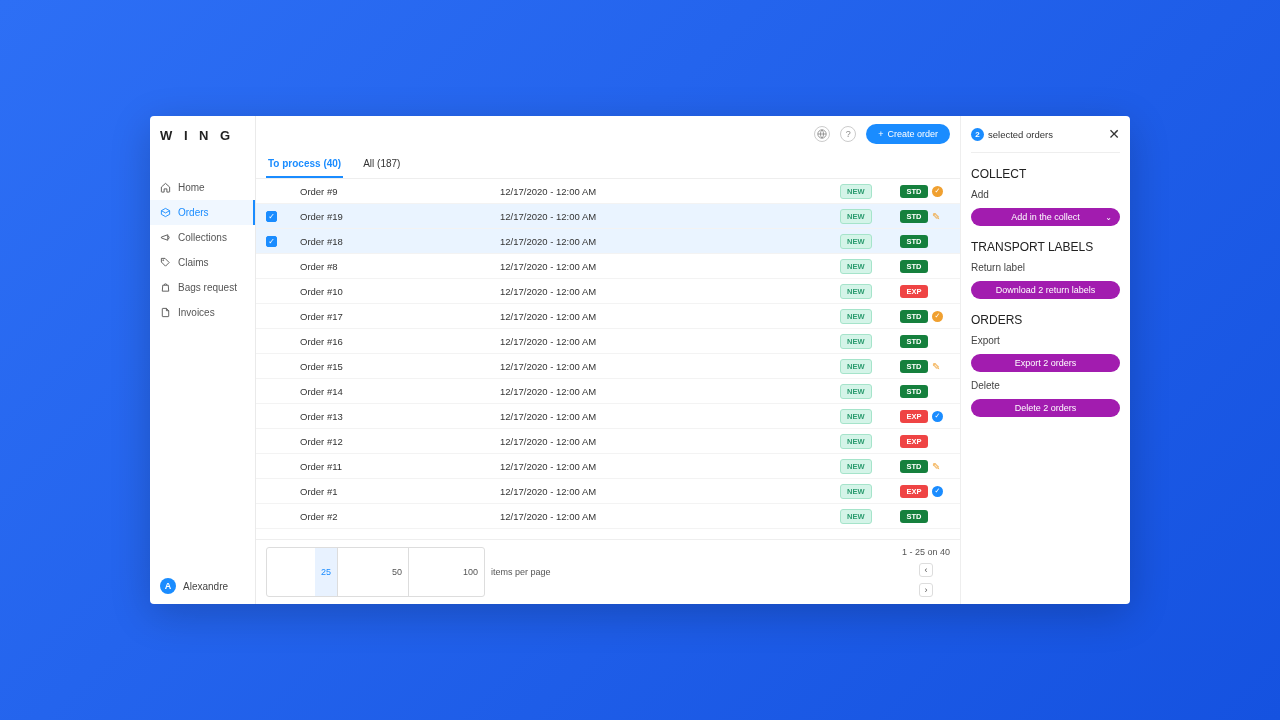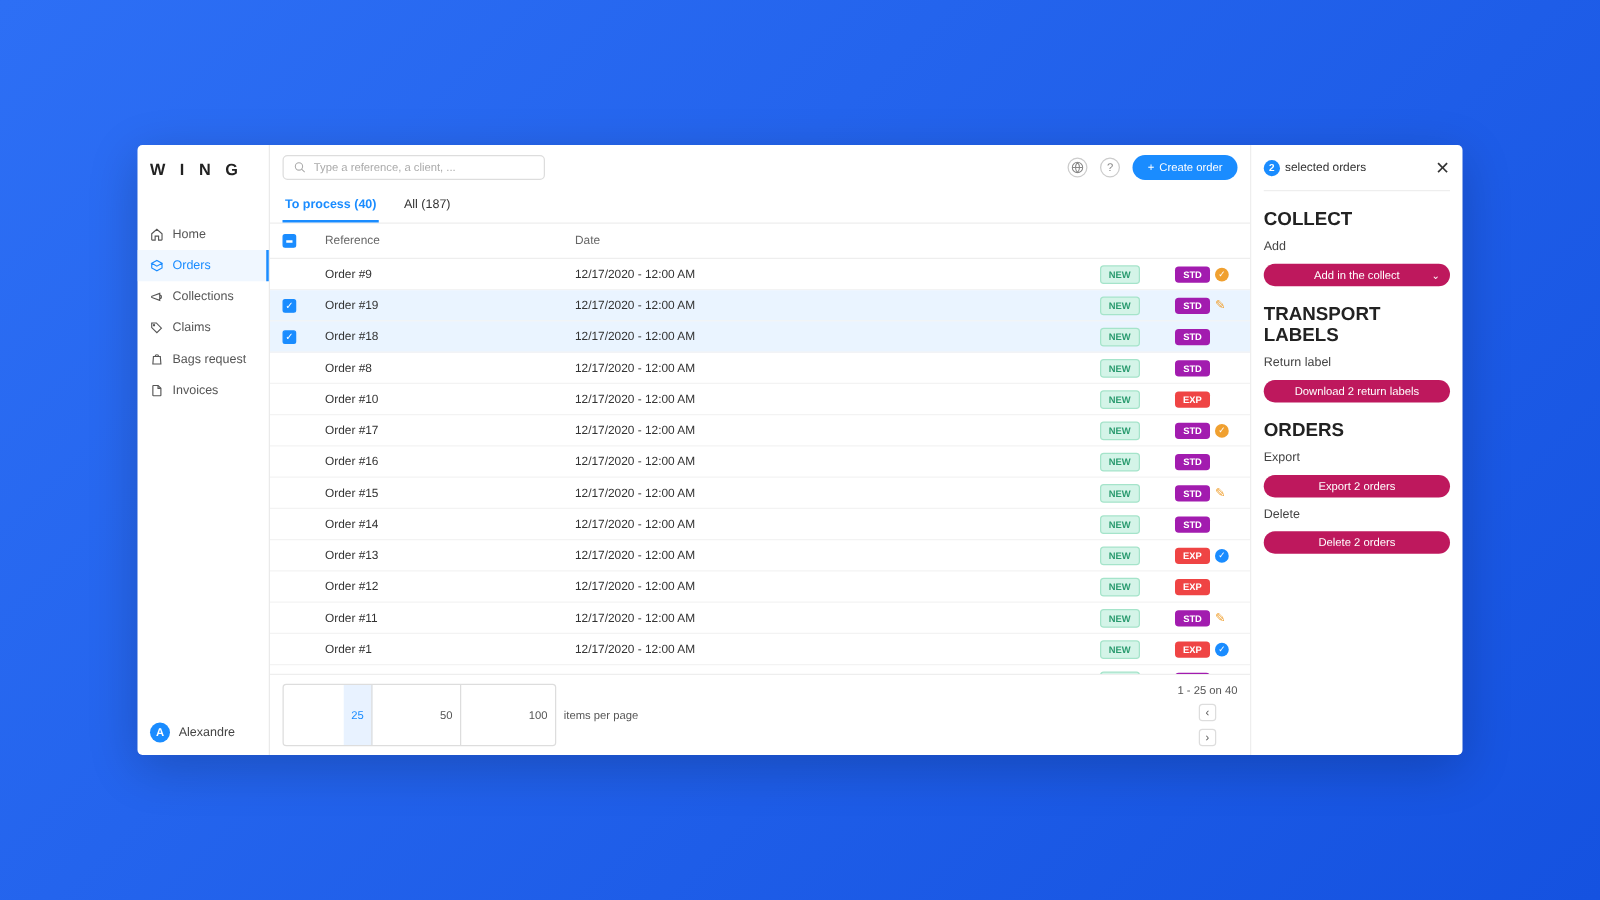--- a/index.html
+++ b/index.html
@@ -1,17 +1,17 @@
 <!DOCTYPE html>
 <html><head>
 <meta charset="utf-8">
 <style>
 * { margin: 0; padding: 0; box-sizing: border-box; font-family: -apple-system, BlinkMacSystemFont, "Segoe UI", Arial, sans-serif; }
 body { background: linear-gradient(135deg, #2d6ff5 0%, #1552e0 100%); width: 1280px; height: 720px; display: flex; align-items: center; justify-content: center; }
-.window { background: #fff; width: 1060px; height: 488px; border-radius: 4px; display: flex; box-shadow: 0 10px 40px rgba(0,0,0,0.2); overflow: hidden; }
+.window { background: #fff; width: 980px; height: 488px; border-radius: 4px; display: flex; box-shadow: 0 10px 40px rgba(0,0,0,0.2); overflow: hidden; }
 .sidebar { width: 106px; border-right: 1px solid #eaeaea; display: flex; flex-direction: column; }
 .logo { padding: 12px 10px; letter-spacing: 4px; font-weight: 700; font-size: 13px; color: #222; }
 .nav { flex: 1; padding-top: 20px; }
 .nav-item { display: flex; align-items: center; gap: 7px; padding: 7px 10px; font-size: 10px; color: #555; cursor: pointer; }
 .nav-item.active { color: #1a8cff; background: #f0f7ff; border-right: 2px solid #1a8cff; }
 .nav-icon { width: 11px; height: 11px; display: inline-flex; align-items: center; justify-content: center; }
 .user-row { display: flex; align-items: center; gap: 7px; padding: 10px; font-size: 10px; color: #444; }
 .avatar { width: 16px; height: 16px; border-radius: 50%; background: #1a8cff; color: #fff; display: flex; align-items: center; justify-content: center; font-size: 9px; font-weight: 600; }
 .main { flex: 1; display: flex; flex-direction: column; min-width: 0; }
 .topbar { display: flex; align-items: center; padding: 8px 10px; gap: 10px; }
@@ -31,42 +31,42 @@
 .thead, .trow { display: grid; grid-template-columns: 34px 200px 260px 1fr 60px 50px; align-items: center; padding: 4px 10px; font-size: 9.5px; }
 .thead { color: #666; border-bottom: 1px solid #eee; padding-top: 8px; padding-bottom: 8px; }
 .trow { border-bottom: 1px solid #f3f3f3; color: #333; padding-top: 4.5px; padding-bottom: 4.5px; }
 .trow.sel { background: #eaf4ff; }
 .cb { width: 11px; height: 11px; border: 1px solid #bbb; border-radius: 2px; display: flex; align-items: center; justify-content: center; background: #fff; }
 .cb.ind { background: #1a8cff; border-color: #1a8cff; }
 .cb.ind::after { content: ""; width: 5px; height: 2px; background: #fff; }
 .cb.chk { background: #1a8cff; border-color: #1a8cff; color: #fff; font-size: 8px; }
 .badge { font-size: 7.5px; padding: 2px 6px; border-radius: 3px; font-weight: 600; display: inline-block; text-align: center; min-width: 28px; }
 .b-new { background: #d4f4e8; color: #2a9b6f; border: 1px solid #a5e4ca; }
-.b-std { background: #a21caf; color: #fff; }
+.b-std { background: #15803d; color: #fff; }
 .b-exp { background: #ef4444; color: #fff; }
 .trail { display: flex; align-items: center; gap: 4px; }
 .ticon { width: 11px; height: 11px; border-radius: 50%; display: flex; align-items: center; justify-content: center; font-size: 7px; }
 .ti-ok { background: #f0a030; color: #fff; }
 .ti-sig { color: #f0a030; font-size: 10px; }
 .ti-blue { background: #1a8cff; color: #fff; }
 .pager { display: flex; align-items: center; padding: 7px 10px; border-top: 1px solid #eee; font-size: 9px; color: #555; gap: 6px; }
 .psize { display: flex; border: 1px solid #ddd; border-radius: 3px; overflow: hidden; }
 .psize span { padding: 19px 6px; cursor: pointer; border-right: 1px solid #ddd; margin-left: 48px; }
 .psize span:last-child { border-right: none; }
 .psize span.act { background: #e8f2ff; color: #1a8cff; }
 .pginfo { margin-left: auto; display: flex; align-items: center; gap: 6px; flex-direction: column; }
 .pbtn { width: 14px; height: 14px; border: 1px solid #ddd; border-radius: 3px; display: flex; align-items: center; justify-content: center; cursor: pointer; font-size: 9px; }
 .panel { width: 170px; border-left: 1px solid #eee; padding: 10px 10px; display: flex; flex-direction: column; gap: 8px; position: relative; }
 .panel-head { display: flex; align-items: center; justify-content: space-between; font-size: 9.5px; color: #333; }
 .panel-head .cnt { display: flex; align-items: center; gap: 4px; }
 .panel-head .bcnt { background: #1a8cff; color: #fff; border-radius: 50%; width: 13px; height: 13px; display: flex; align-items: center; justify-content: center; font-size: 8px; font-weight: 700; }
 .close { font-size: 14px; color: #333; cursor: pointer; }
-.sect-title { font-size: 15px; font-weight: 700; color: #222; margin-top: 6px; }
+.sect-title { font-size: 12px; font-weight: 400; color: #222; margin-top: 6px; }
 .sect-sub { font-size: 10px; color: #444; }
-.pbtn-full { background: #be185d; color: #fff; border-radius: 11px; padding: 4px 8px; font-size: 9px; text-align: left; cursor: pointer; display: flex; align-items: center; justify-content: center; position: relative; }
+.pbtn-full { background: #a21caf; color: #fff; border-radius: 11px; padding: 4px 8px; font-size: 9px; text-align: left; cursor: pointer; display: flex; align-items: center; justify-content: center; position: relative; }
 .pbtn-full .chev { position: absolute; right: 8px; font-size: 8px; }
 .divider { border-top: 1px solid #eee; margin: 2px 0 0; }
 svg { display: block; }
 </style>
 </head>
 <body>
 
 <div class="window">
 
   <div class="sidebar">
@@ -124,29 +124,20 @@
         </div>
       </div>
     <div class="user-row">
       <div class="avatar">A</div>
       <span>Alexandre</span>
     </div>
   </div>
 
   <div class="main">
     <div class="topbar">
-      <div class="search">
-        <span>
-          <svg width="10" height="10" viewBox="0 0 24 24" fill="none" stroke="#aaa" stroke-width="2">
-              <circle cx="10" cy="10" r="7"></circle>
-              <line x1="21" y1="21" x2="15" y2="15"></line>
-            </svg>
-        </span>
-        <span>Type a reference, a client, ...</span>
-      </div>
       <div class="top-spacer"></div>
       <div class="icon-btn">
         <svg width="10" height="10" viewBox="0 0 24 24" fill="none" stroke="#888" stroke-width="2">
             <circle cx="12" cy="12" r="10"></circle>
             <path d="M2 12h20M12 2a15 15 0 010 20M12 2a15 15 0 000 20"></path>
           </svg>
       </div>
       <div class="icon-btn">?</div>
       <div class="create-btn">
         <span>+</span>
@@ -154,30 +145,20 @@
       </div>
     </div>
 
 
     <div class="tabs" id="tabs">
         <div class="tab active">To process (40)</div>
         <div class="tab">All (187)</div>
       </div>
 
     <div class="table">
-      <div class="thead">
-        <div>
-            <div class="cb ind"></div>
-          </div>
-        <div>Reference</div>
-        <div>Date</div>
-        <div></div>
-          <div></div>
-          <div></div>
-      </div>
       <div id="tbody">
           <div class="trow">
             <div></div>
             <div>Order #9</div>
             <div>12/17/2020 - 12:00 AM</div>
             <div></div>
             <div><span class="badge b-new">NEW</span></div>
             <div class="trail">
               <span class="badge b-std">STD</span>
               <span class="ticon ti-ok">✓</span>

